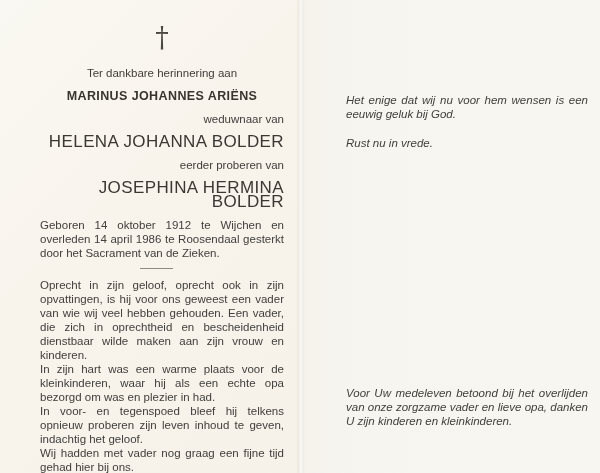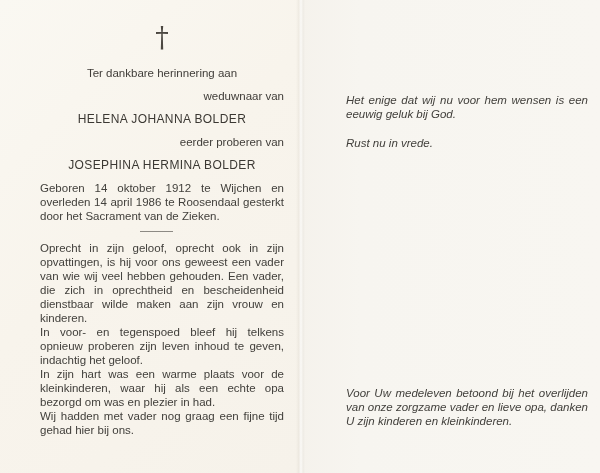--- a/index.html
+++ b/index.html
@@ -58,23 +58,24 @@
   }
   .intro { font-size: 11.5px; color: #403d39; }
   .name {
     font-size: 12.5px;
     font-weight: bold;
     letter-spacing: 0.4px;
     color: #38352f;
   }
   .sub { font-size: 11.5px; color: #403d39; text-align: right; }
   .spouse {
-    font-size: 12px;
+    font-size: 17px;
     letter-spacing: 0.4px;
     color: #3b3833;
+    text-align: right;
   }
   .body-text {
     font-size: 11.5px;
     line-height: 14px;
     text-align: justify;
     color: #42403c;
   }
   .dates { margin-top: 4px; }
   .divider {
     width: 33px;
@@ -98,32 +99,33 @@
   .thanks { top: 386px; text-align: justify; }
 </style>
 </head>
 <body>
 
 <div class="scan">
 
   <div class="page page-left">
     <div class="cross">†</div>
     <div class="cline intro">Ter dankbare herinnering aan</div>
+    <div class="cline name">MARINUS JOHANNES ARIËNS</div>
     <div class="cline sub">weduwnaar van</div>
     <div class="cline spouse">HELENA JOHANNA BOLDER</div>
     <div class="cline sub">eerder proberen van</div>
     <div class="cline spouse">JOSEPHINA HERMINA BOLDER</div>
 
     <p class="body-text dates">Geboren 14 oktober 1912 te Wijchen en overleden 14 april 1986 te Roosendaal gesterkt door het Sacrament van de Zieken.</p>
 
     <div class="divider"></div>
 
     <p class="body-text">Oprecht in zijn geloof, oprecht ook in zijn opvattingen, is hij voor ons geweest een vader van wie wij veel hebben gehouden. Een vader, die zich in oprechtheid en bescheidenheid dienstbaar wilde maken aan zijn vrouw en kinderen.</p>
+    <p class="body-text">In zijn hart was een warme plaats voor de kleinkinderen, waar hij als een echte opa bezorgd om was en plezier in had.</p>
     <p class="body-text">In voor- en tegenspoed bleef hij telkens opnieuw proberen zijn leven inhoud te geven, indachtig het geloof.</p>
-    <p class="body-text">In zijn hart was een warme plaats voor de kleinkinderen, waar hij als een echte opa bezorgd om was en plezier in had.</p>
     <p class="body-text">Wij hadden met vader nog graag een fijne tijd gehad hier bij ons.</p>
   </div>
 
   <div class="page page-right">
     <p class="rp-block wish">Het enige dat wij nu voor hem wensen is een eeuwig geluk bij God.</p>
     <p class="rp-block rest">Rust nu in vrede.</p>
     <p class="rp-block thanks">Voor Uw medeleven betoond bij het overlijden van onze zorgzame vader en lieve opa, danken U zijn kinderen en kleinkinderen.</p>
   </div>
 
   <div class="fold"></div>

